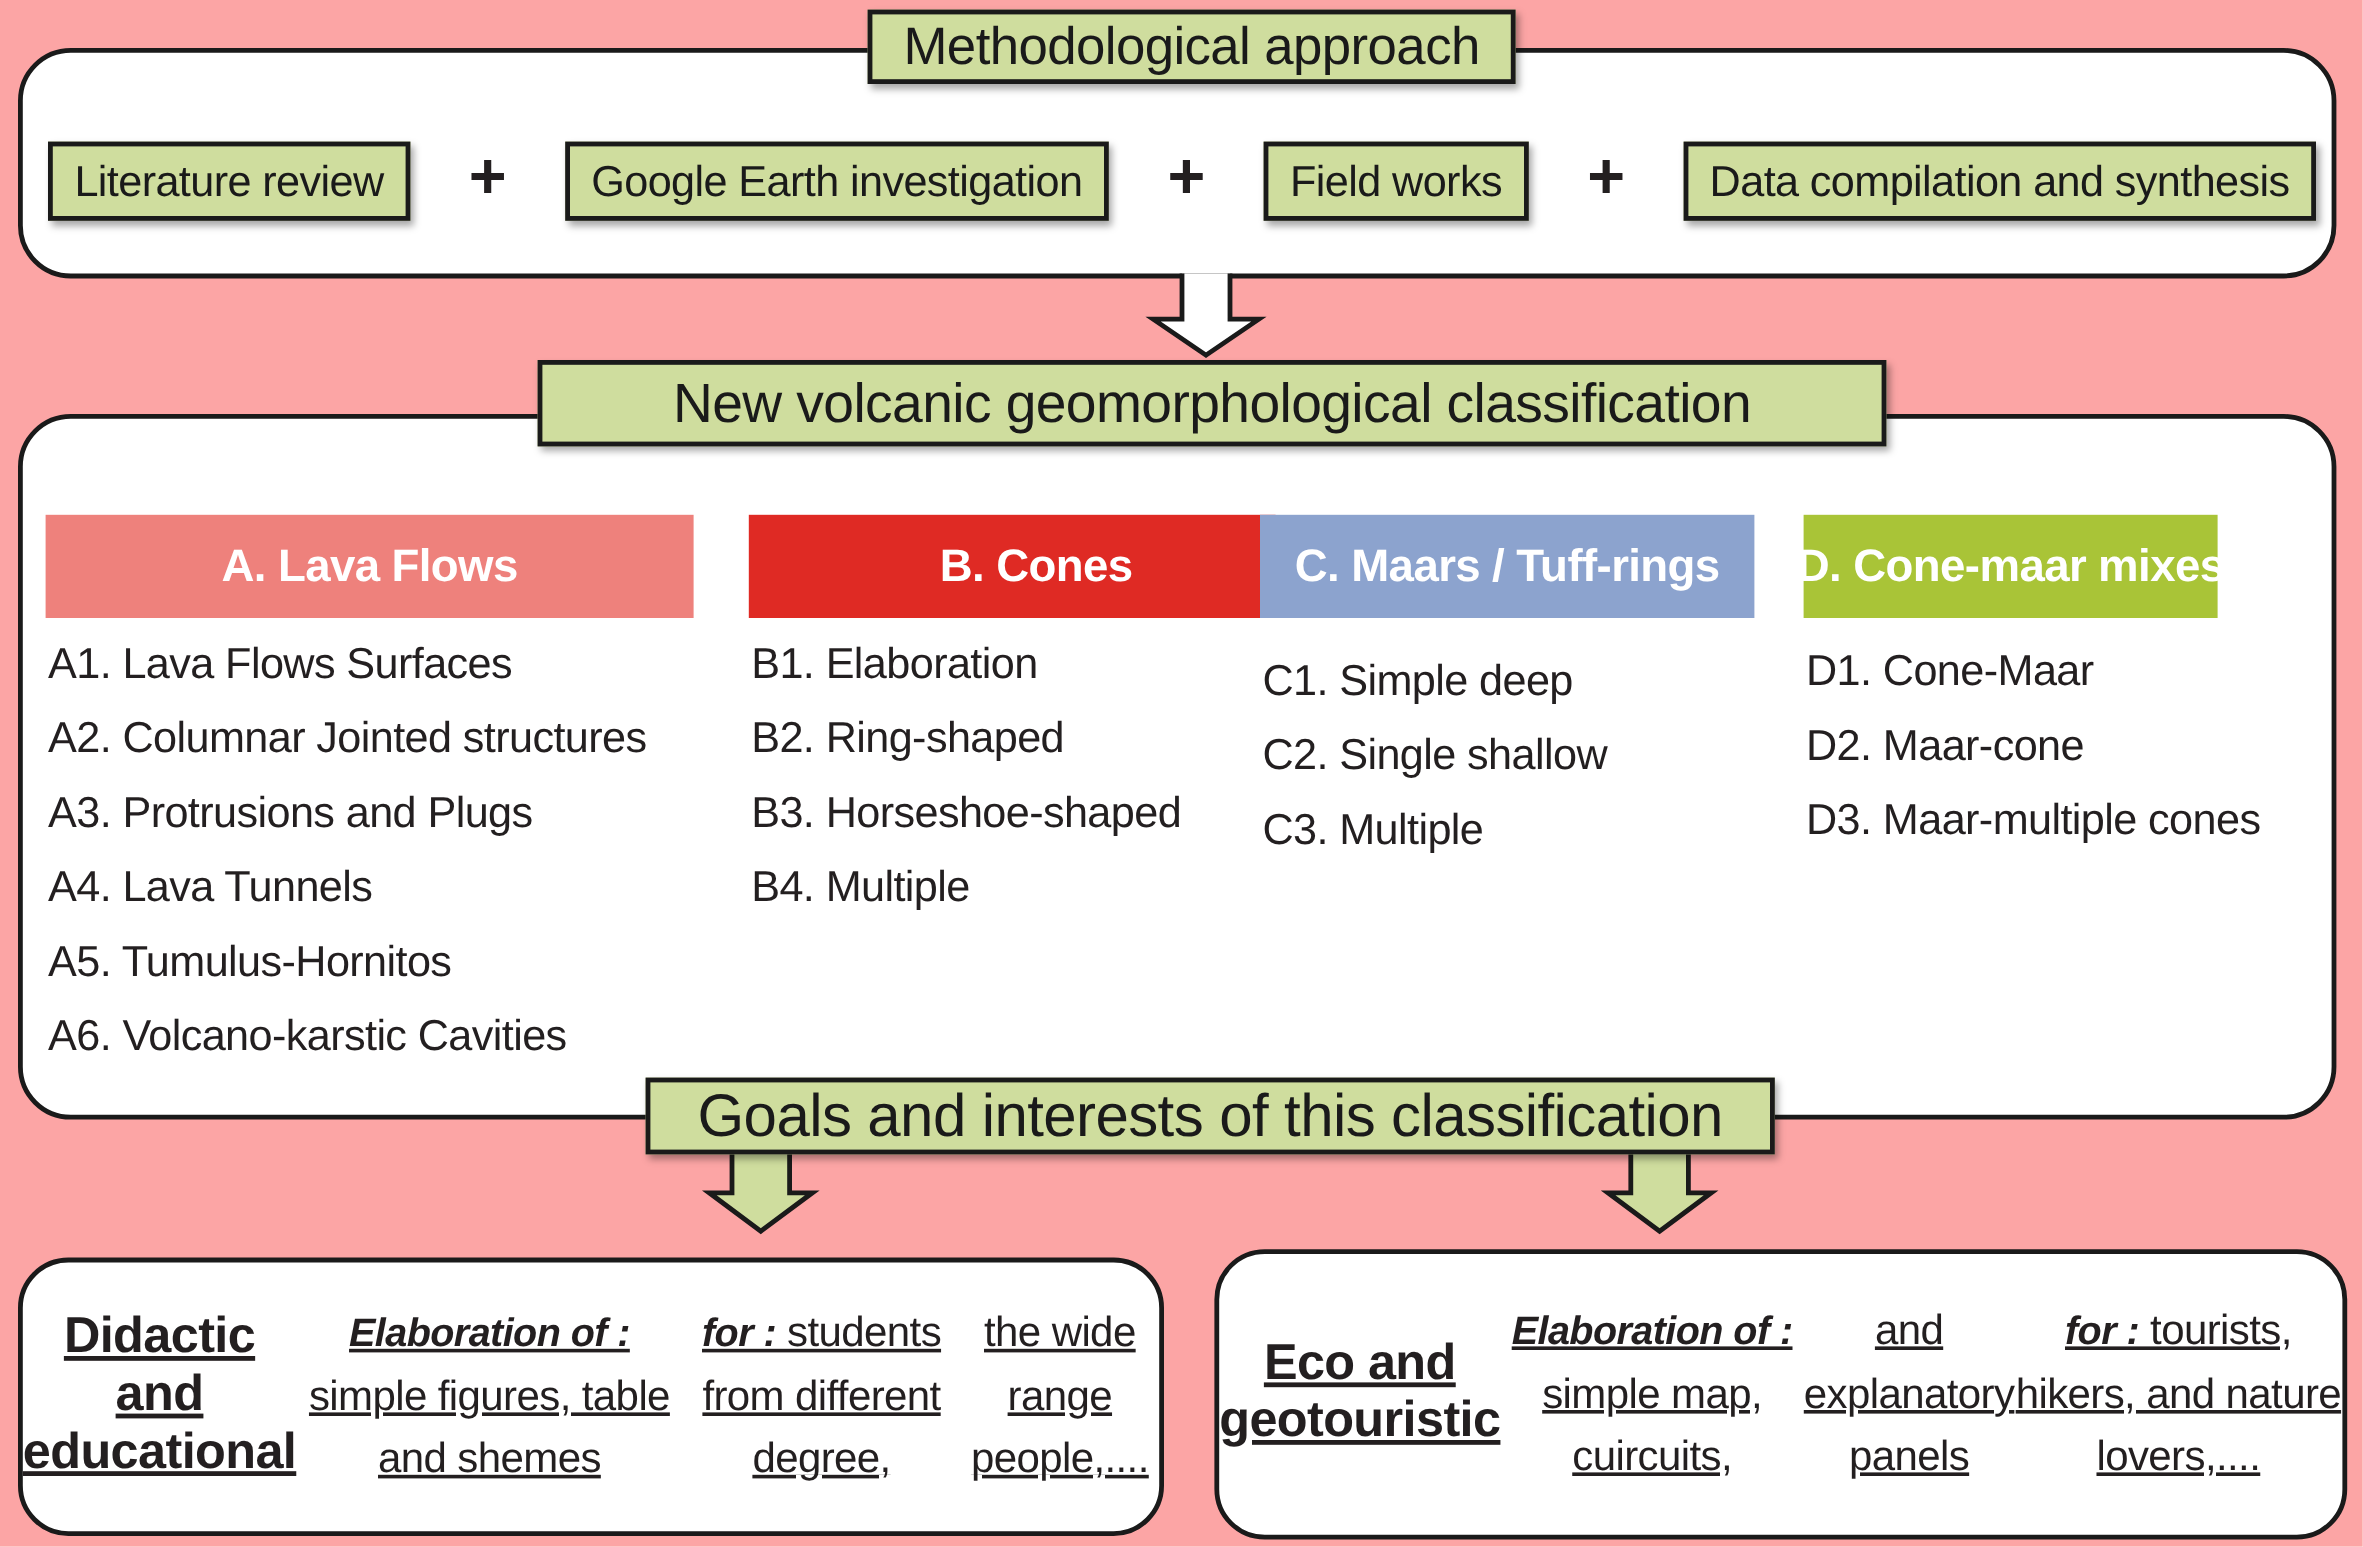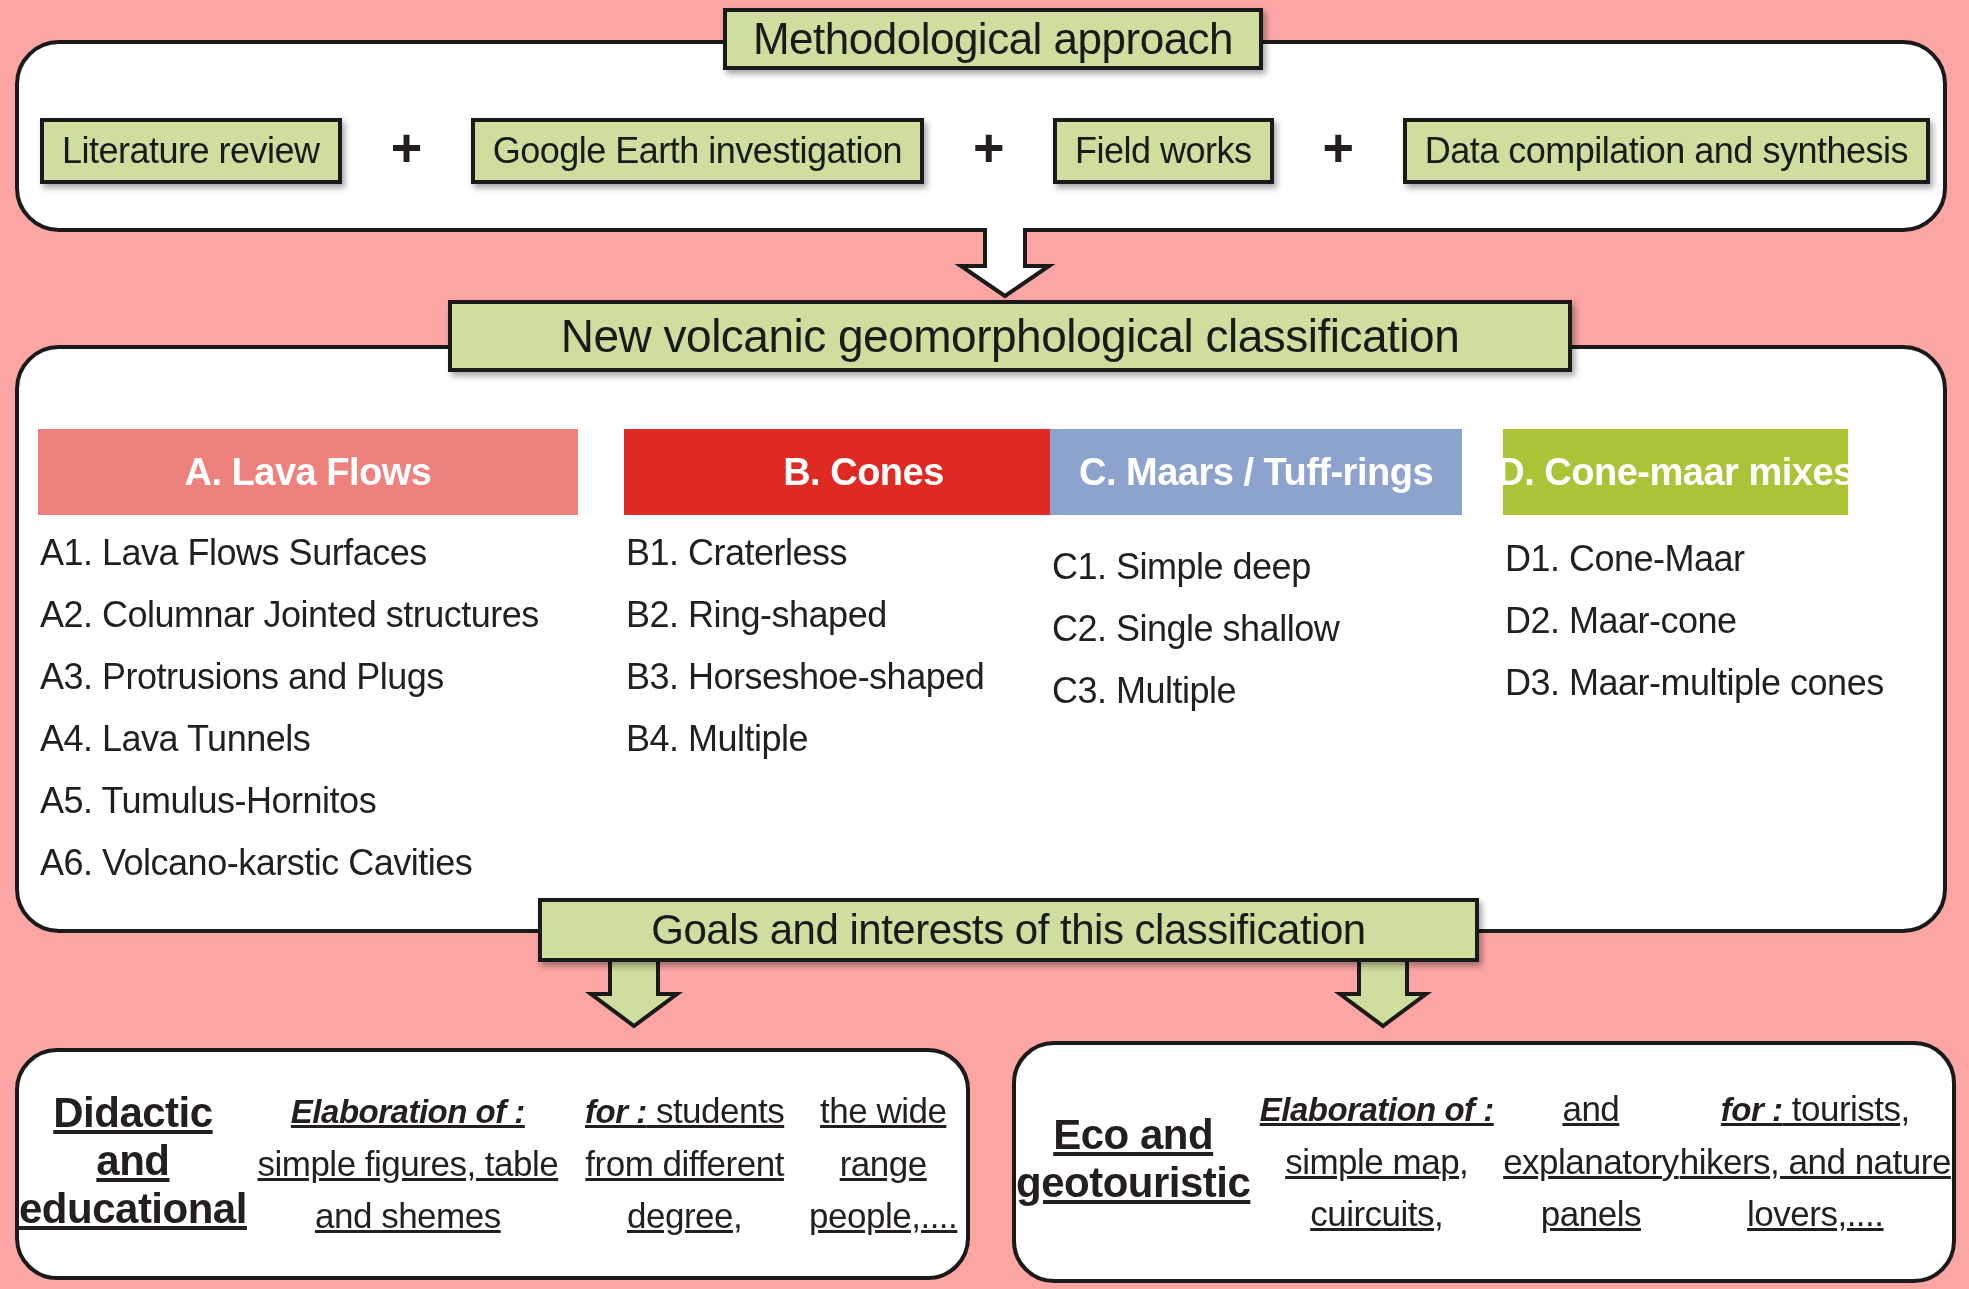--- a/index.html
+++ b/index.html
@@ -56,21 +56,21 @@
   #col-c-header{left:1050px;width:412px;}
   #col-d-header{left:1503px;width:345px;}
   .col-items{
     position:absolute;margin:0;padding:0;list-style:none;z-index:2;font-size:36px;
   }
   .col-items li{height:62px;display:flex;align-items:center;white-space:nowrap;}
   #col-a-items{left:40px;top:522px;}
   #col-b-items{left:626px;top:522px;}
   #col-c-items{left:1052px;top:536px;}
   #col-d-items{left:1505px;top:528px;}
-  #goals-box{left:538px;top:898px;width:941px;height:64px;font-size:42px;z-index:3;}
+  #goals-box{left:538px;top:898px;width:941px;height:64px;font-size:50px;z-index:3;}
   #arrow-goal-left{left:591px;top:956px;}
   #arrow-goal-right{left:1340px;top:956px;}
   .outcome-box{
     position:absolute;background:#ffffff;border:4px solid #1a1a1a;border-radius:42px;
     box-sizing:border-box;display:flex;flex-direction:row;align-items:center;justify-content:center;
     text-align:center;z-index:2;text-decoration:underline;
   }
   #outcome-left{left:15px;top:1048px;width:955px;height:232px;}
   #outcome-right{left:1012px;top:1041px;width:944px;height:242px;}
   .outcome-title{font-size:42px;font-weight:bold;margin-bottom:6px;}
@@ -109,21 +109,21 @@
     <li>A1. Lava Flows Surfaces</li>
     <li>A2. Columnar Jointed structures</li>
     <li>A3. Protrusions and Plugs</li>
     <li>A4. Lava Tunnels</li>
     <li>A5. Tumulus-Hornitos</li>
     <li>A6. Volcano-karstic Cavities</li>
   </ul>
 
   <div class="col-header" id="col-b-header" style="background-color: rgb(223, 42, 36); padding-left: 40px;">B. Cones</div>
   <ul class="col-items" id="col-b-items">
-    <li>B1. Craterless</li>
+    <li>B1. Elaboration</li>
     <li>B2. Ring-shaped</li>
     <li>B3. Horseshoe-shaped</li>
     <li>B4. Multiple</li>
   </ul>
 
   <div class="col-header" id="col-c-header" style="background-color: rgb(140, 163, 206);">C. Maars / Tuff-rings</div>
   <ul class="col-items" id="col-c-items">
     <li>C1. Simple deep</li>
     <li>C2. Single shallow</li>
     <li>C3. Multiple</li>

